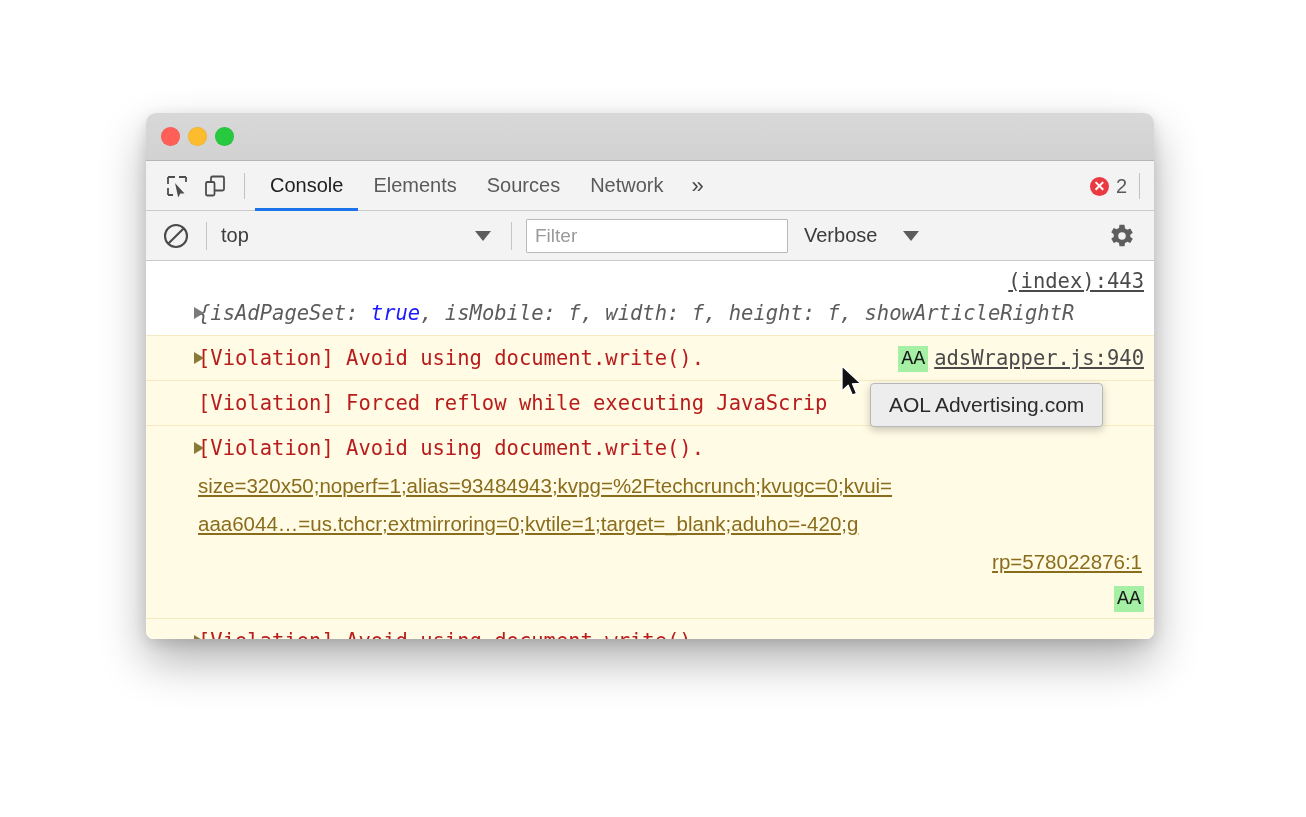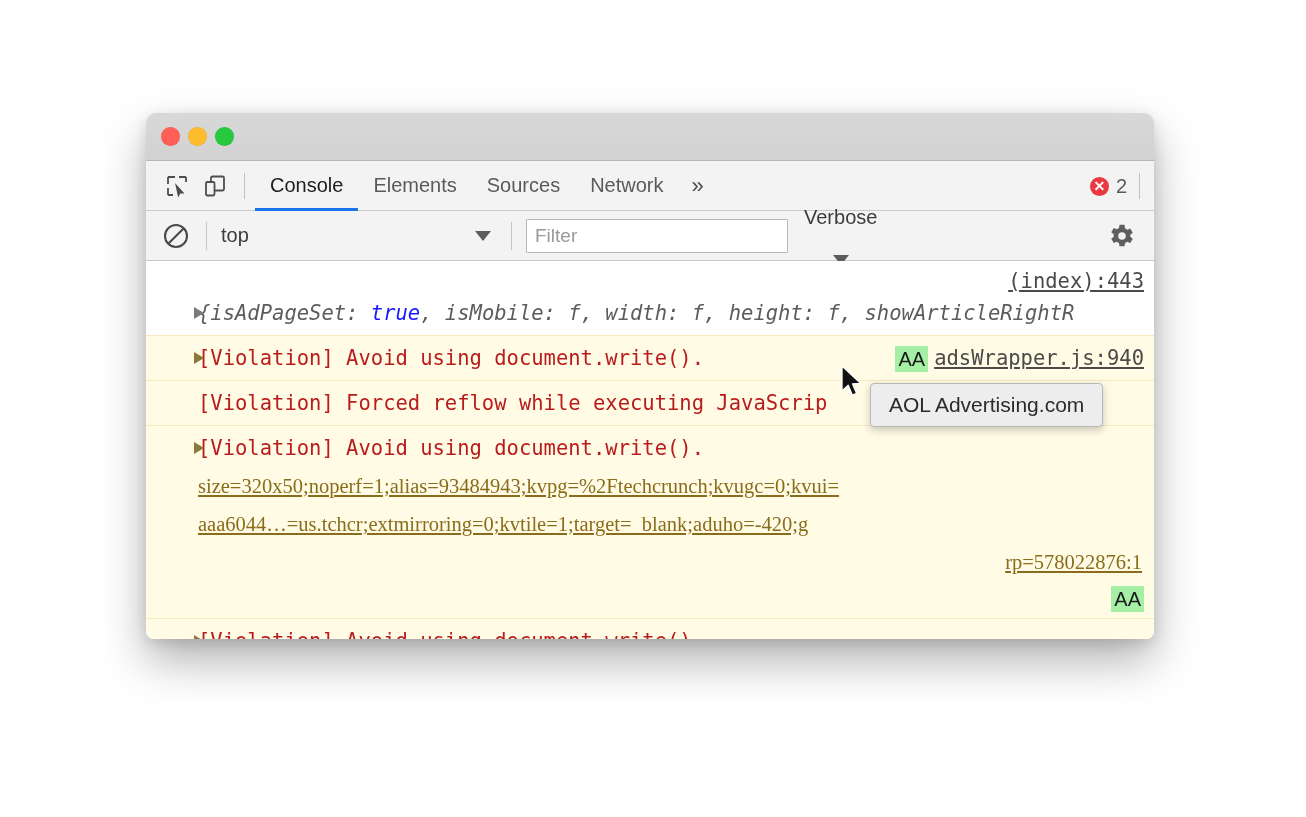--- a/index.html
+++ b/index.html
@@ -202,21 +202,20 @@
     padding: 0 8px;
     border-radius: 1px;
     font-family: "Liberation Sans", sans-serif;
   }
   #filter-input::placeholder { color: #9a9a9a; opacity: 1; }
   .level-select {
     display: flex;
     align-items: center;
     gap: 26px;
     margin-left: 16px;
-    flex-direction: column;
   }
   .level-label { font-size: 20px; color: #3c3c3c; }
   .gear-btn {
     position: absolute;
     right: 16px;
     top: 50%;
     transform: translateY(-50%);
     width: 34px; height: 34px;
     display: flex; align-items: center; justify-content: center;
   }
@@ -288,33 +287,33 @@
     color: #4a4a4a;
     text-decoration: underline;
     font-size: 20.5px;
     font-family: "DejaVu Sans Mono", monospace;
     white-space: nowrap;
   }
   .aa-badge {
     display: inline-block;
     background: #a6f0a6;
     color: #1a1a1a;
-    font-family: Liberation Sans, sans-serif;
+    font-family: Liberation Mono, monospace;
     font-size: 20px;
     line-height: 26px;
     padding: 0 3px;
     vertical-align: middle;
     margin-right: 6px;
     text-decoration: none;
   }
   .url-wrap {
     color: #8a6d1c;
     text-decoration: underline;
     font-size: 20.5px;
-    font-family: Liberation Serif, serif;
+    font-family: Liberation Sans, sans-serif;
     display: block;
     height: 38px;
     line-height: 38px;
     padding-left: 52px;
   }
   .url-wrap.right-align {
     text-align: right;
     padding-right: 12px;
     padding-left: 0;
   }

